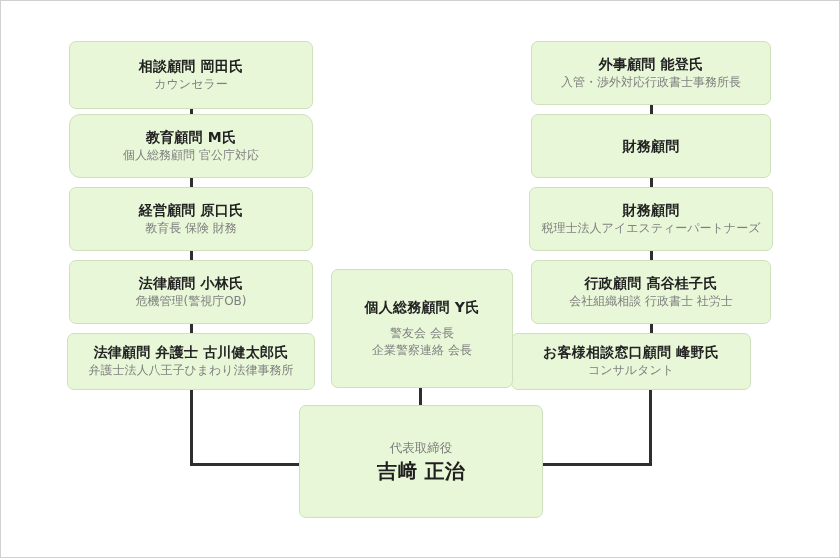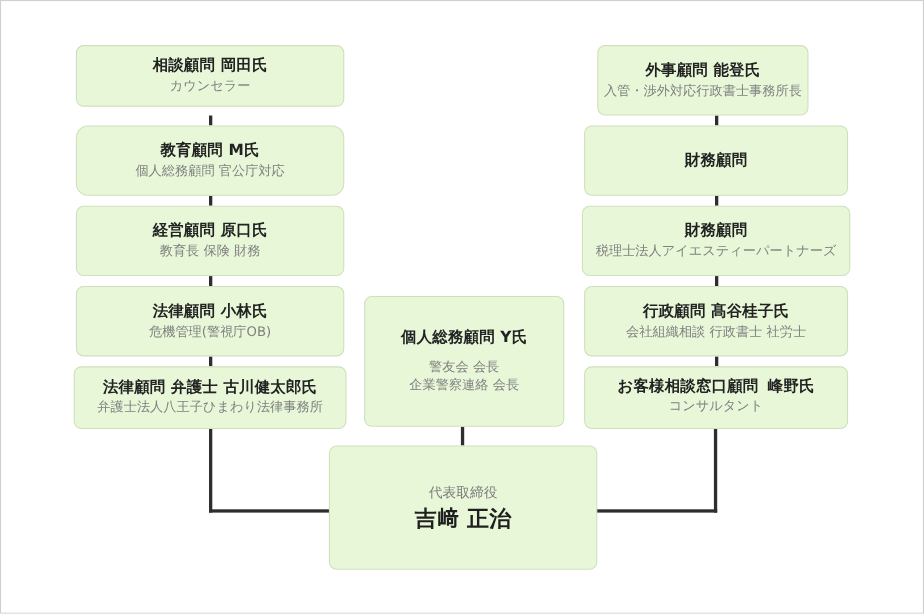--- a/index.html
+++ b/index.html
@@ -73,21 +73,21 @@
     z-index: 1;
   }
   .conn.v { width: 3px; }
   .conn.h { height: 3px; }
 </style>
 </head>
 <body>
 
 <div id="chart-canvas">
 
-  <div class="node" style="left:68px; top:40px; width:244px; height:56px;">
+  <div class="node" style="left:68px; top:40px; width:244px; height:68px;">
     <div class="ttl">相談顧問 岡田氏</div>
     <div class="sub">カウンセラー</div>
   </div>
 
   <div class="conn v" style="left:189px; top:104px; height:9px;"></div>
 
   <div class="node" style="left:68px; top:113px; width:244px; height:64px;border-radius:11px;">
     <div class="ttl">教育顧問 M氏</div>
     <div class="sub">個人総務顧問 官公庁対応</div>
   </div>
@@ -109,21 +109,21 @@
   <div class="conn v" style="left:189px; top:323px; height:9px;"></div>
 
   <div class="node" style="left:66px; top:332px; width:248px; height:57px;">
     <div class="ttl">法律顧問 弁護士 古川健太郎氏</div>
     <div class="sub">弁護士法人八王子ひまわり法律事務所</div>
   </div>
 
   <div class="conn v" style="left:189px; top:389px; height:76px;"></div>
   <div class="conn h" style="left:189px; top:462px; width:112px;"></div>
 
-  <div class="node" style="left:530px; top:40px; width:192px; height:64px;margin-left:12px;">
+  <div class="node" style="left:530px; top:40px; width:240px; height:64px;">
     <div class="ttl">外事顧問 能登氏</div>
     <div class="sub">入管・渉外対応行政書士事務所長</div>
   </div>
 
   <div class="conn v" style="left:649px; top:104px; height:9px;"></div>
 
   <div class="node" style="left:530px; top:113px; width:240px; height:64px;">
     <div class="ttl">財務顧問</div>
 
   </div>
@@ -137,21 +137,21 @@
 
   <div class="conn v" style="left:649px; top:250px; height:9px;"></div>
 
   <div class="node" style="left:530px; top:259px; width:240px; height:64px;">
     <div class="ttl">行政顧問 髙谷桂子氏</div>
     <div class="sub">会社組織相談 行政書士 社労士</div>
   </div>
 
   <div class="conn v" style="left:649px; top:323px; height:9px;"></div>
 
-  <div class="node" style="left:530px; top:332px; width:240px; height:57px;font-family:Liberation Mono, monospace;">
+  <div class="node" style="left:510px; top:332px; width:240px; height:57px;">
     <div class="ttl">お客様相談窓口顧問 峰野氏</div>
     <div class="sub">コンサルタント</div>
   </div>
 
   <div class="conn v" style="left:648px; top:389px; height:76px;"></div>
   <div class="conn h" style="left:539px; top:462px; width:112px;"></div>
 
   <div class="node" style="left:330px; top:268px; width:182px; height:119px;">
     <div class="ttl" style="margin-bottom:8px;">個人総務顧問 Y氏</div>
     <div class="sub">警友会 会長</div>

